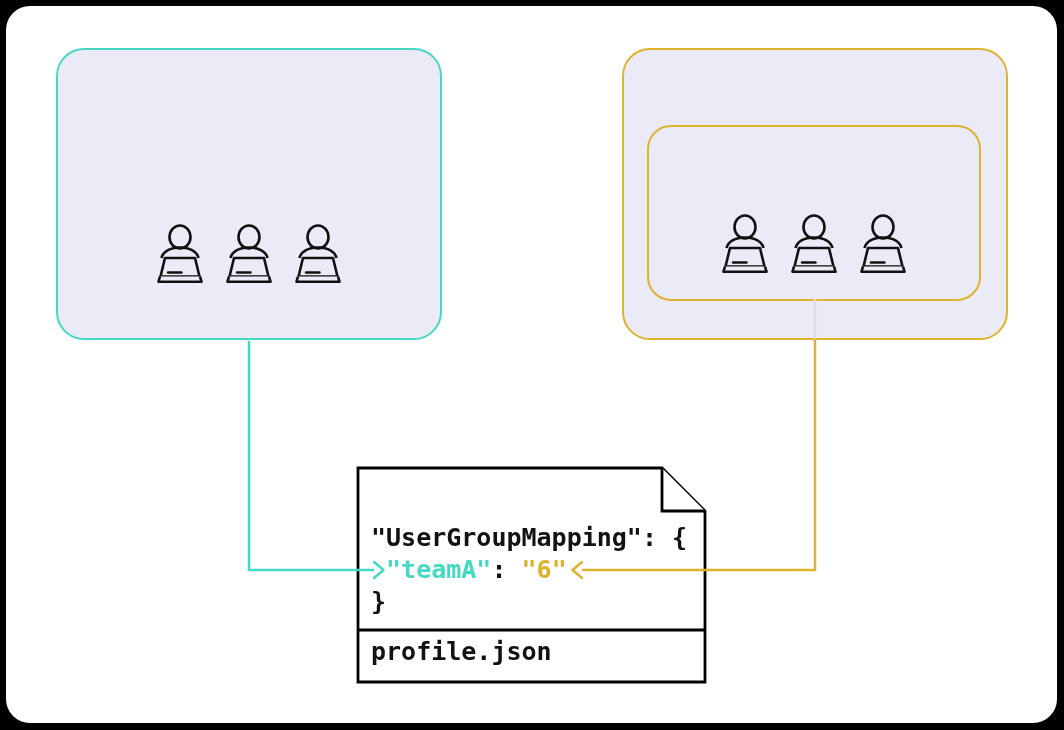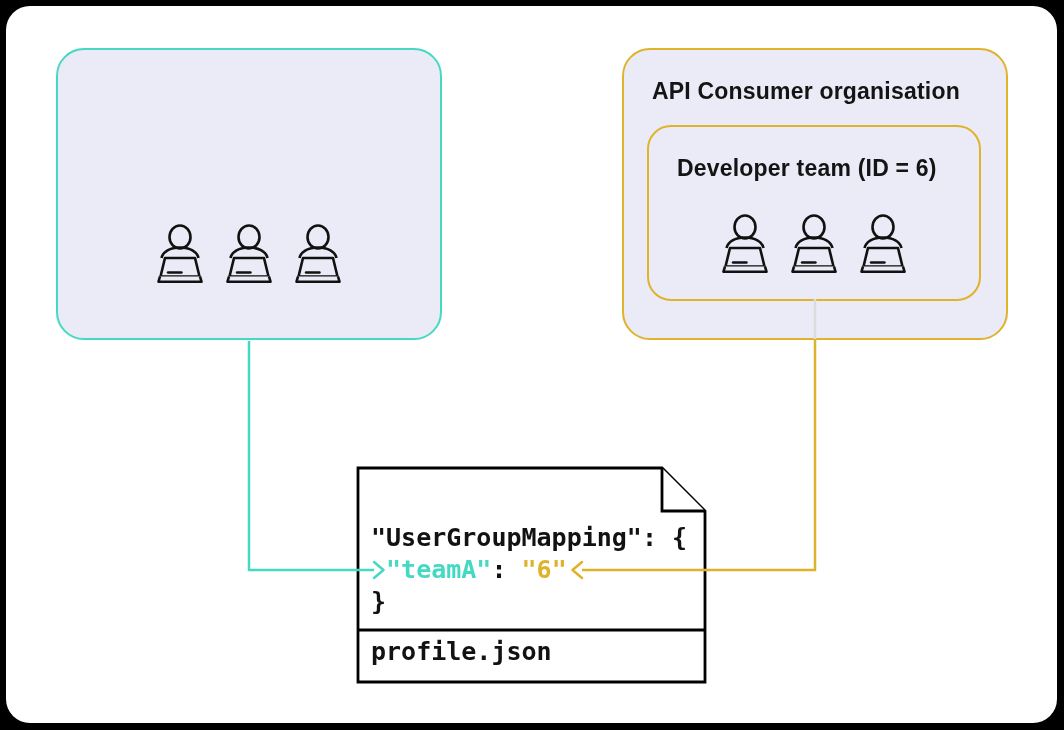--- a/index.html
+++ b/index.html
@@ -103,24 +103,22 @@
     <ellipse cx="26" cy="13" rx="10.5" ry="11.5" stroke="#111" stroke-width="2.6"></ellipse>
     <path d="M7.5 34 C9 27.5 16 23.5 26 23.5 C36 23.5 43 27.5 44.5 34" stroke="#111" stroke-width="2.6" fill="none"></path>
     <path d="M11 34 L41 34 L45.5 52.5 L6.5 52.5 Z" fill="#EBEBF7" stroke="#111" stroke-width="2.6" stroke-linejoin="round"></path>
     <path d="M6 52.5 L4.5 57.7 L47.5 57.7 L46 52.5" fill="#EBEBF7" stroke="#111" stroke-width="2.6" stroke-linejoin="round"></path>
     <path d="M14 48.5 L27.5 48.5" stroke="#111" stroke-width="2.4" stroke-linecap="round"></path>
   </svg>
 </div>
   </div>
 
   <div class="box box-gold" id="api-org-box">
-    <div class="box-title">API Consumer organisation</div>
 
     <div class="box box-gold" id="dev-team-box">
-      <div class="box-title">Developer team (ID = 6)</div>
       <div class="icon-row">
   <svg width="52" height="61" viewBox="0 0 52 61" fill="none">
     <ellipse cx="26" cy="13" rx="10.5" ry="11.5" stroke="#111" stroke-width="2.6"></ellipse>
     <path d="M7.5 34 C9 27.5 16 23.5 26 23.5 C36 23.5 43 27.5 44.5 34" stroke="#111" stroke-width="2.6" fill="none"></path>
     <path d="M11 34 L41 34 L45.5 52.5 L6.5 52.5 Z" fill="#EBEBF7" stroke="#111" stroke-width="2.6" stroke-linejoin="round"></path>
     <path d="M6 52.5 L4.5 57.7 L47.5 57.7 L46 52.5" fill="#EBEBF7" stroke="#111" stroke-width="2.6" stroke-linejoin="round"></path>
     <path d="M14 48.5 L27.5 48.5" stroke="#111" stroke-width="2.4" stroke-linecap="round"></path>
   </svg>
 
   <svg width="52" height="61" viewBox="0 0 52 61" fill="none">

